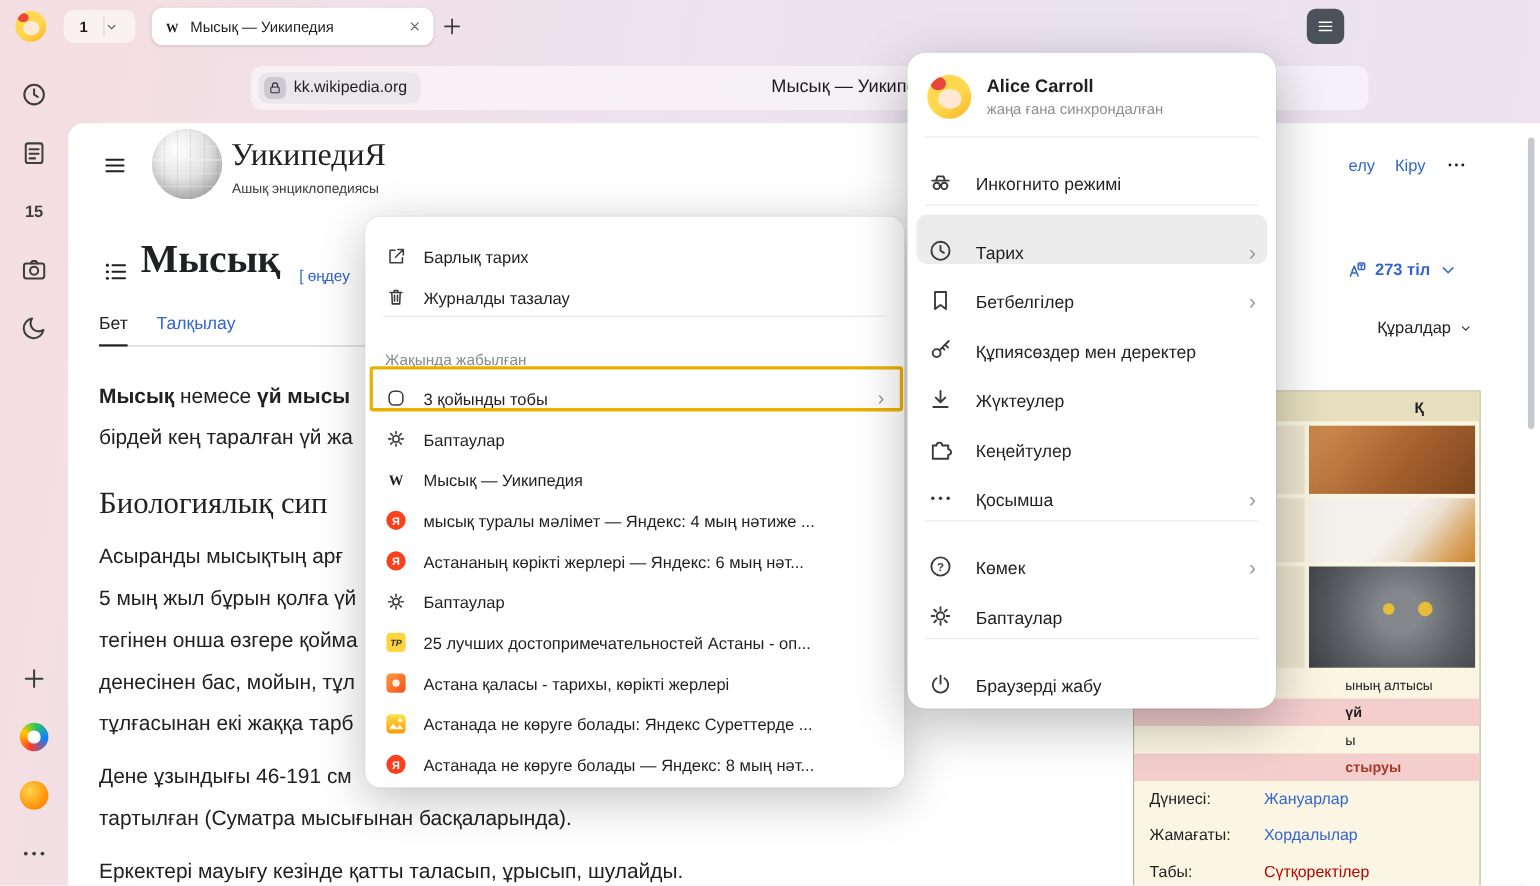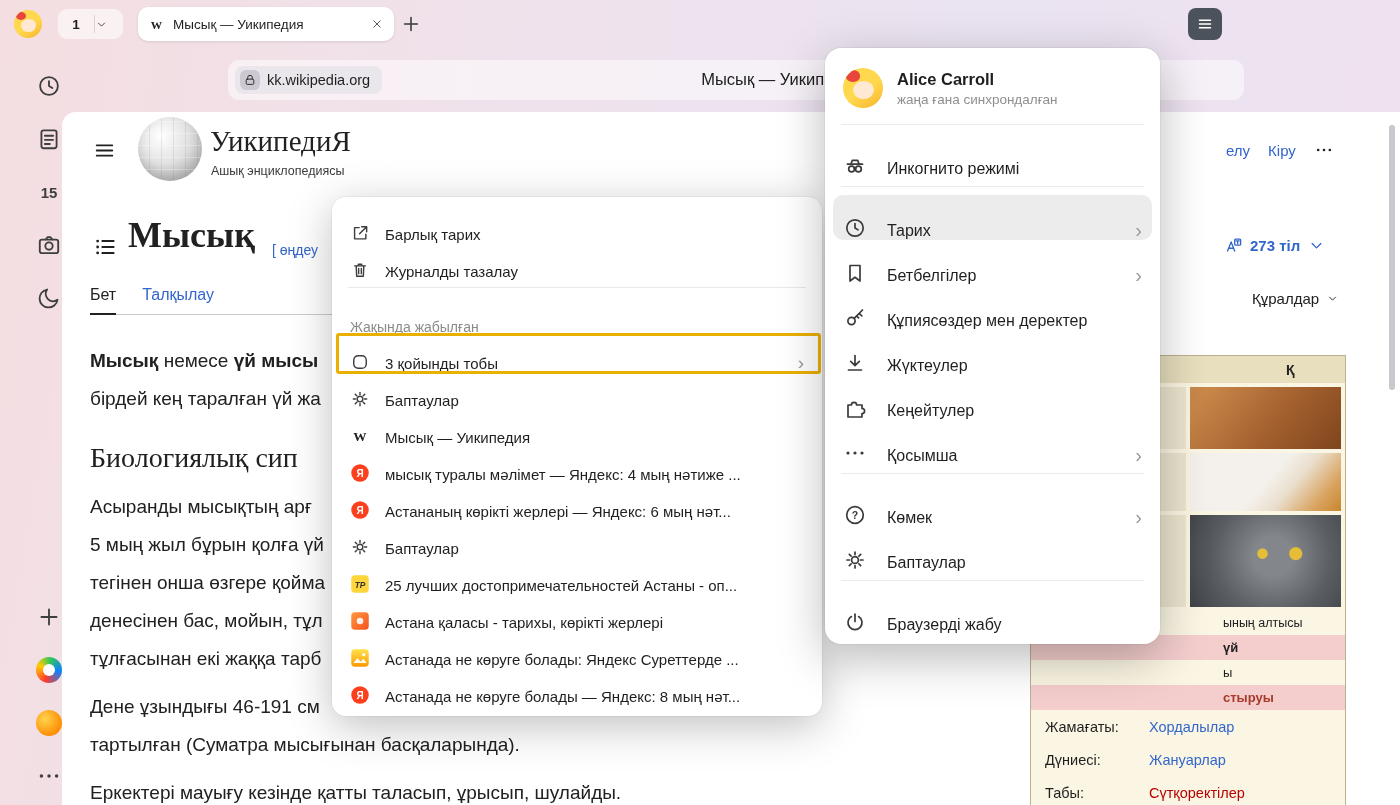--- a/index.html
+++ b/index.html
@@ -33,21 +33,21 @@
   .nav-icons .icon{width:27px;height:27px}
   .omnibox{position:absolute;left:166px;top:12px;width:1016px;height:40px;background:rgba(255,255,255,.5);border-radius:11px}
   .domain-capsule{position:absolute;left:7px;top:6px;height:28px;display:flex;align-items:center;gap:7px;padding:0 12px 0 5px;background:#e9e6ec;border-radius:8px}
   .lock-badge{width:20px;height:20px;background:#cdc9d2;border-radius:6px;color:#2f2f2f;padding:3px}
   .domain-text{font-size:14.5px}
   .center-title{position:absolute;left:368px;top:10px;width:370px;text-align:center;font-size:16.5px;color:#1c1c1c}
   .toolbar-right{position:absolute;right:16px;top:20px;display:flex;gap:31px;color:#333}
   .toolbar-right .icon{width:25px;height:25px}
 
   
-  #sidebar{position:absolute;left:0;top:48px;bottom:0;width:62px;display:flex;flex-direction:column;align-items:flex-end;padding:25px 0 16px;color:#3e3e3e}
+  #sidebar{position:absolute;left:0;top:48px;bottom:0;width:62px;display:flex;flex-direction:column;align-items:center;padding:25px 0 16px;color:#3e3e3e}
   .sb-group{display:flex;flex-direction:column;gap:27px;align-items:center}
   .sb-item{position:relative;width:26px;height:26px;display:flex;align-items:center;justify-content:center}
   .sb-icon{width:100%;height:100%}
   .sb-text{position:absolute;inset:0;display:flex;align-items:center;justify-content:center;font-size:15px;font-weight:bold}
   .sb-spacer{flex:1}
   .orb{display:block;width:100%;height:100%;border-radius:50%;position:relative}
   .orb-browser{background:conic-gradient(from 200deg,#ff3b30,#ffcc00 95deg,#34c759 165deg,#0a84ff 255deg,#ff3b30 360deg)}
   .orb-browser::after{content:"";position:absolute;inset:27%;background:#fff;border-radius:50%}
   .orb-sun{background:radial-gradient(circle at 35% 35%,#ffd34d,#ff8a00 75%)}
 
@@ -399,26 +399,26 @@
         <div class="ib-mrow">
           <span>ы</span>
         </div>
         <div class="ib-mrow pink redtxt">
           <span>стыруы</span>
         </div>
       </div>
     <div>
 
     <div class="ib-trow">
+          <span class="ib-tlabel">Дүниесі:</span>
+          <span class="ib-tvalue">Жануарлар</span>
+        </div>
+        <div class="ib-trow">
           <span class="ib-tlabel">Жамағаты:</span>
           <span class="ib-tvalue">Хордалылар</span>
-        </div>
-        <div class="ib-trow">
-          <span class="ib-tlabel">Дүниесі:</span>
-          <span class="ib-tvalue">Жануарлар</span>
         </div>
         <div class="ib-trow red">
           <span class="ib-tlabel">Табы:</span>
           <span class="ib-tvalue">Сүтқоректілер</span>
         </div>
       </div>
   </div>
 
   <span class="w-scroll"></span>
 </div>

